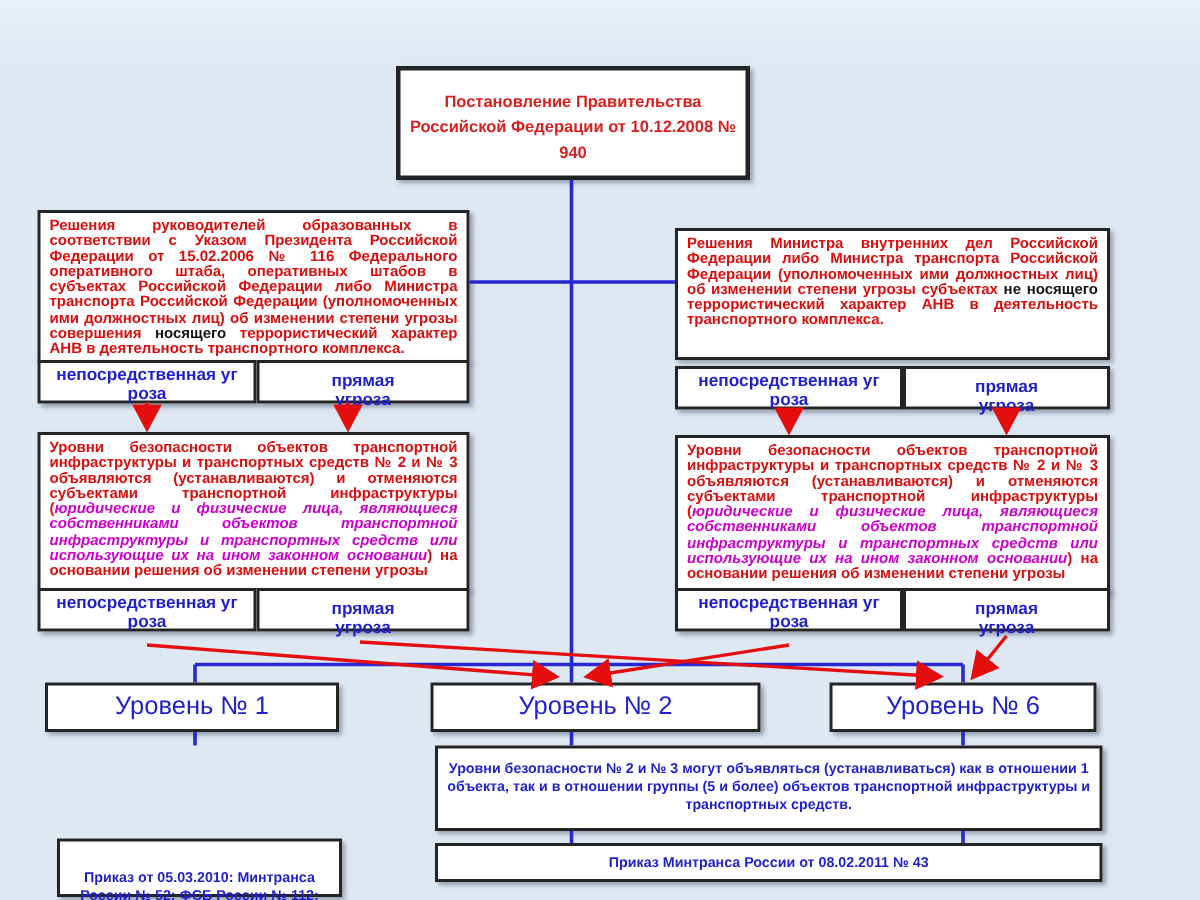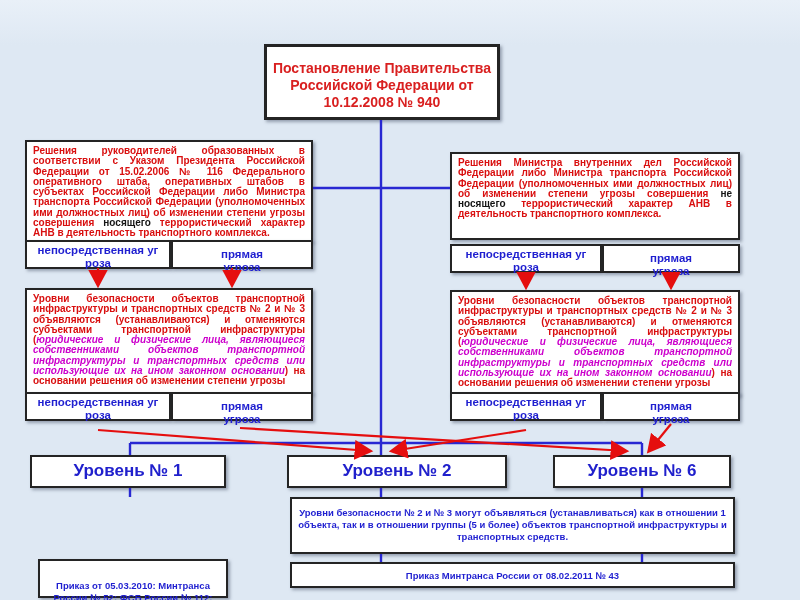--- a/index.html
+++ b/index.html
@@ -7,39 +7,39 @@
     position:relative;width:800px;height:600px;overflow:hidden;
     background:linear-gradient(#e9f0f8 0px,#dee8f3 45px,#dee8f3 100%);
     font-family:"Liberation Sans",sans-serif;
   }
   .box{
     position:absolute;background:#ffffff;border:2px solid #242424;
     box-sizing:border-box;box-shadow:2px 2px 3px rgba(90,100,120,.55);
   }
   .title-box{
     border-width:3px;text-align:center;
-    font-size:14px;font-weight:bold;color:#d92020;line-height:17px;
+    font-size:11px;font-weight:bold;color:#d92020;line-height:17px;
     padding-top:13px;z-index:4;
   }
   .dbox{
     font-size:10px;font-weight:bold;color:#d90f0f;line-height:10.3px;
     text-align:justify;padding:4px 6px;z-index:2;
   }
   .dbox .blk{color:#141414;}
   .mid .mag{color:#cc00cc;font-style:italic;}
   .threat-box{height:29px;z-index:3;}
   .threat-box .tl{
     position:absolute;left:50%;transform:translateX(-50%);
     color:#1f1fd0;font-weight:bold;font-size:11.5px;line-height:12.5px;
     text-align:center;white-space:normal;z-index:4;
   }
   .tl-wide{width:124px;top:2px;word-break:break-all;}
   .tl-narrow{width:62px;top:6px;}
   .level{
-    text-align:center;color:#2020cc;font-weight:bold;font-size:17px;
+    text-align:center;color:#2020cc;font-weight:normal;font-size:17px;
     line-height:27px;z-index:3;border-width:2.5px;
   }
   .note{
     text-align:center;color:#1f1fd0;font-weight:bold;font-size:9.5px;
     line-height:12px;padding:3px 4px;z-index:3;border-width:2.5px;
   }
   .note .inner{position:absolute;left:2%;width:96%;}
   svg.overlay{position:absolute;left:0;top:0;z-index:5;pointer-events:none;}
 </style>
 </head>
@@ -49,21 +49,21 @@
 
   <div class="box title-box" style="left:264px;top:44px;width:236px;height:76px;">
     <span>Постановление Правительства Российской Федерации  от 10.12.2008 № 940</span>
   </div>
 
   <div class="box dbox" style="left:25px;top:140px;width:288px;height:102px;">
     <span>Решения руководителей образованных в соответствии с Указом Президента Российской Федерации от 15.02.2006 № 116 Федерального оперативного штаба, оперативных штабов в субъектах Российской Федерации либо Министра транспорта Российской Федерации (уполномоченных ими должностных лиц) об изменении степени угрозы совершения </span><span class="blk">носящего</span><span> террористический характер АНВ в деятельность транспортного комплекса.</span>
   </div>
 
   <div class="box dbox" style="left:450px;top:152px;width:290px;height:88px;">
-    <span>Решения Министра внутренних дел Российской Федерации либо Министра транспорта Российской Федерации (уполномоченных ими должностных лиц) об изменении степени угрозы совершения  </span><span class="blk">не носящего</span><span> террористический характер АНВ в деятельность транспортного комплекса.</span>
+    <span>Решения Министра внутренних дел Российской Федерации либо Министра транспорта Российской Федерации (уполномоченных ими должностных лиц) об изменении степени угрозы субъектах  </span><span class="blk">не носящего</span><span> террористический характер АНВ в деятельность транспортного комплекса.</span>
   </div>
 
   <div class="box threat-box" style="left:25px;top:240px;width:146px;">
     <span class="tl tl-wide">непосредственная угроза</span>
   </div>
   <div class="box threat-box" style="left:171px;top:240px;width:142px;">
     <span class="tl tl-narrow">прямая угроза</span>
   </div>
 
   <div class="box threat-box" style="left:450px;top:244px;width:152px;">

